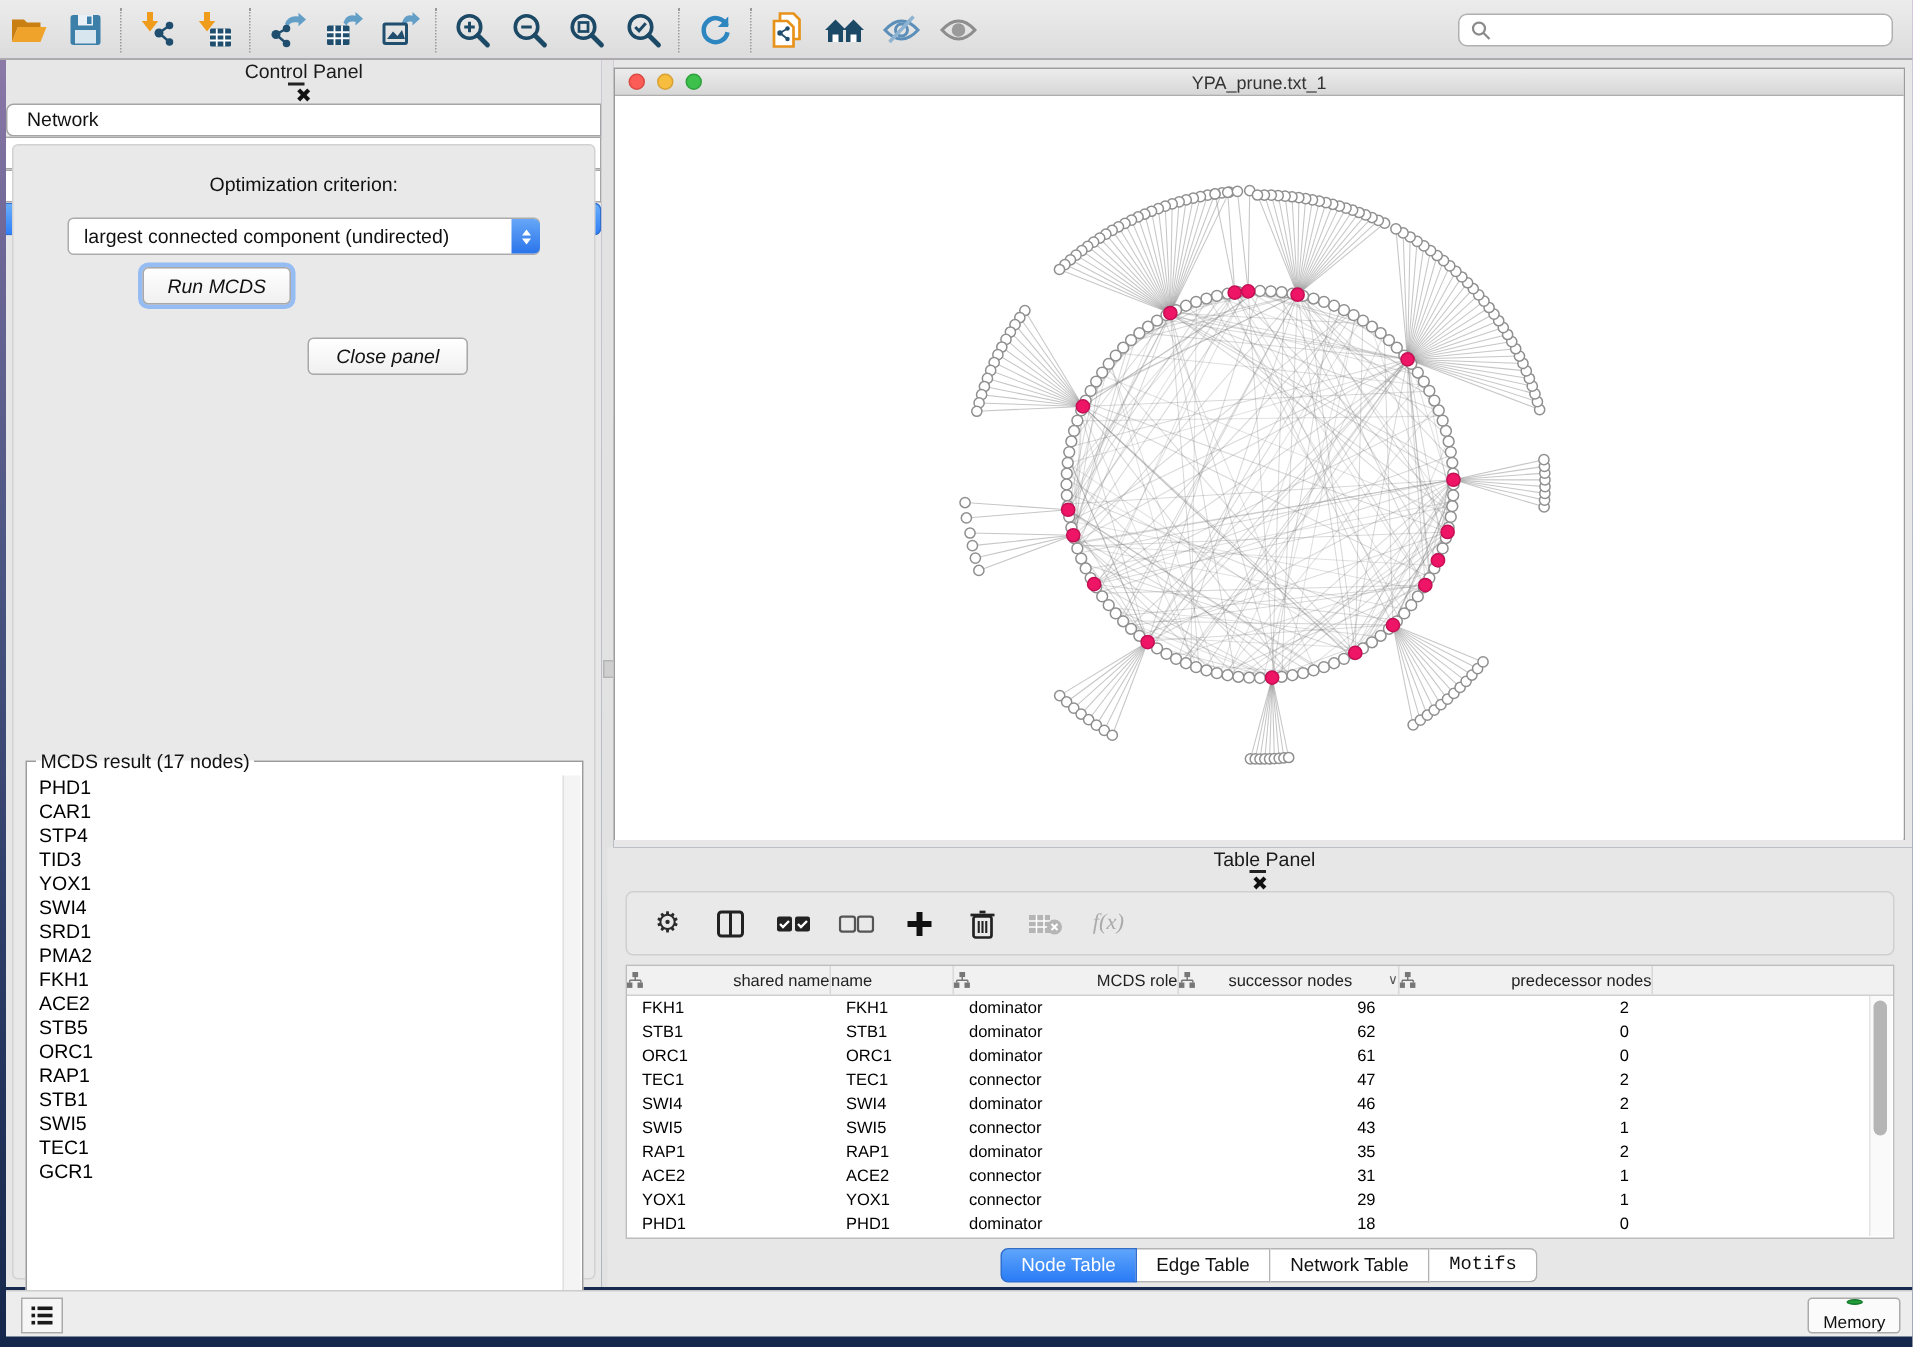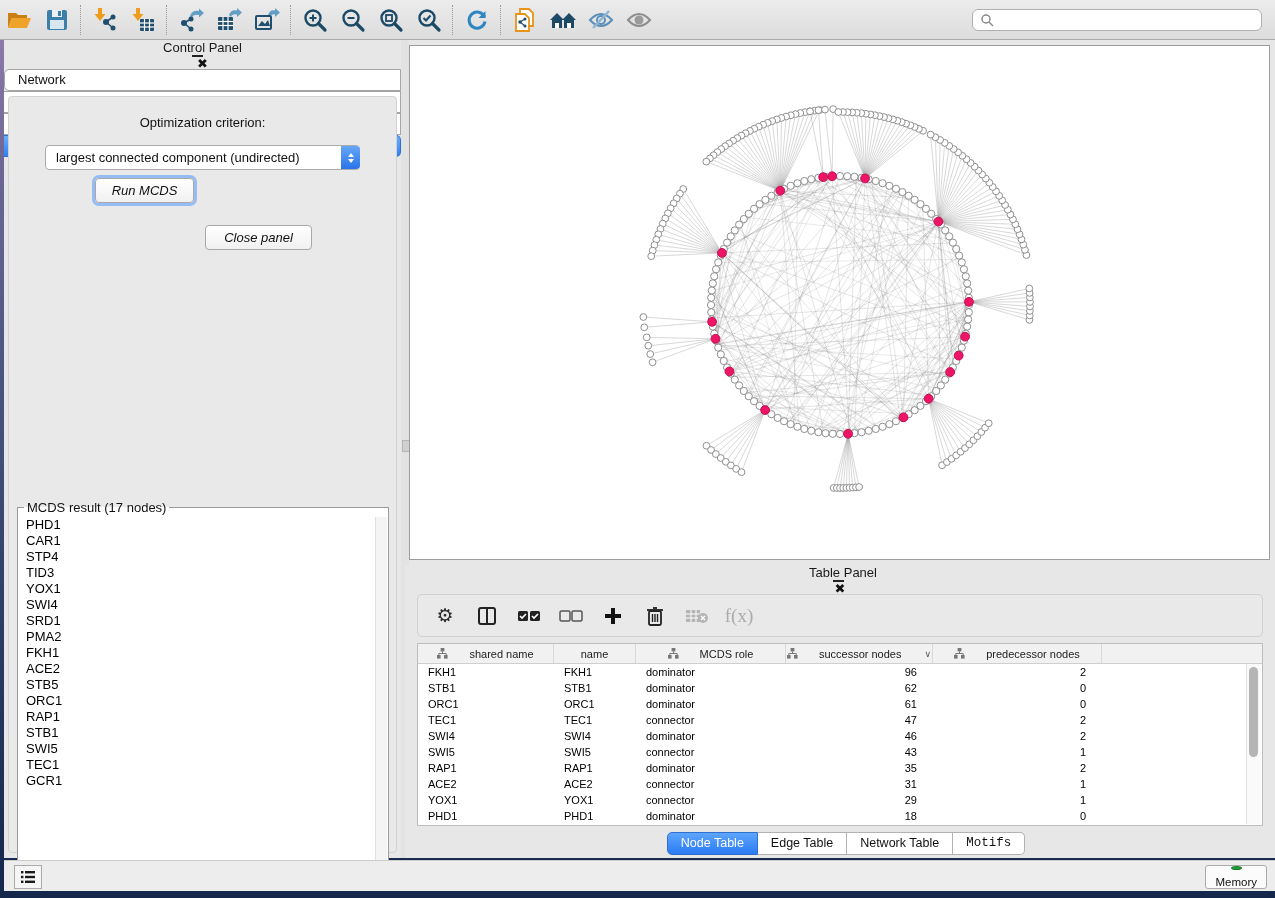--- a/index.html
+++ b/index.html
@@ -62,24 +62,24 @@
   .tl.red{left:9px;background:#fb5d56;border:1px solid #d94a43;box-sizing:border-box;}
   .tl.yellow{left:28px;background:#f7bd3e;border:1px solid #d8a133;box-sizing:border-box;}
   .tl.green{left:47px;background:#3dc04c;border:1px solid #2ea23c;box-sizing:border-box;}
   #net-canvas{position:relative;width:859px;height:496px;background:#fff;}
   
   #table-panel{position:absolute;left:405px;top:565px;width:870px;height:293px;background:#e7e7e7;}
   #tp-toolbar{position:absolute;left:12px;top:29px;width:846px;height:43px;background:#e9e9e9;
     border:1px solid #d0d0d0;border-radius:5px;display:flex;align-items:center;padding-left:14px;box-sizing:border-box;gap:16px;}
   .tpi{width:26px;height:26px;display:flex;align-items:center;justify-content:center;cursor:pointer;}
   .gear-glyph{font-size:19px;color:#2b2b2b;line-height:1;}
-  .fx-glyph{font-family:"Liberation Serif","DejaVu Serif",serif;font-size:19px;color:#ababab;}
+  .fx-glyph{font-family:"Liberation Serif","DejaVu Serif",serif;font-style:italic;font-size:15px;color:#ababab;}
   #tp-table{position:absolute;left:12px;top:78px;width:846px;height:183px;background:#fff;border:1px solid #bdbdbd;box-sizing:border-box;overflow:hidden;}
   .t-header{display:grid;grid-template-columns:136px 82px 150px 147px 169px 1fr;height:19px;background:#f1f1f1;border-bottom:1px solid #cfcfcf;}
-  .t-header .hcell{display:flex;align-items:center;justify-content:center;gap:21px;font-size:11px;color:#222;
+  .t-header .hcell{display:flex;align-items:center;justify-content:space-between;gap:5px;font-size:11px;color:#222;
     border-right:1px solid #d8d8d8;overflow:hidden;white-space:nowrap;cursor:pointer;}
   .t-header .hcell.last{border-right:none;}
   .hsort{font-size:9px;color:#555;margin-left:2px;}
   .t-row{display:grid;grid-template-columns:136px 82px 150px 147px 169px 1fr;height:16px;font-size:11px;color:#000;}
   .t-row .c{padding-left:10px;display:flex;align-items:center;overflow:hidden;white-space:nowrap;}
   .t-row .c.num{justify-content:flex-end;padding-right:16px;padding-left:0;}
   #tp-scroll{position:absolute;top:20px;right:1px;width:14px;bottom:1px;background:#fafafa;border-left:1px solid #e3e3e3;}
   #tp-thumb{position:absolute;top:3px;left:2px;width:9px;height:90px;border-radius:5px;background:#b5b5b5;}
   #tp-tabs{position:absolute;left:0;top:267px;width:100%;display:flex;justify-content:center;}
   .tp-tab{height:21px;line-height:21px;padding:0 13px;font-size:12.5px;background:#fff;border:1px solid #b2b2b2;border-left:none;color:#111;cursor:pointer;}
@@ -314,20 +314,26 @@
       </fieldset>
     </div>
   </div>
 
   <div id="v-divider">
       <div class="grip"></div>
     </div>
 
   <div id="net-backdrop">
     <div id="net-window" style="left:0;top:5px;">
+      <div id="net-titlebar">
+        <span class="tl red"></span>
+        <span class="tl yellow"></span>
+        <span class="tl green"></span>
+        <span class="title">YPA_prune.txt_1</span>
+      </div>
       <div id="net-canvas">
         <svg id="net-svg" width="859" height="496">
             <g>
               <line x1="370.2348114695379" y1="144.67973827917328" x2="558.6513029949688" y2="249.5214854699307" stroke="#787878" stroke-width="0.7" stroke-opacity="0.28"></line>
               <line x1="370.2348114695379" y1="144.67973827917328" x2="549.3478048429066" y2="210.0397969859245" stroke="#787878" stroke-width="0.7" stroke-opacity="0.28"></line>
               <line x1="370.2348114695379" y1="144.67973827917328" x2="557.6445162206641" y2="277.6514739040276" stroke="#787878" stroke-width="0.7" stroke-opacity="0.28"></line>
               <line x1="370.2348114695379" y1="144.67973827917328" x2="389.3888221190839" y2="381.4407294617465" stroke="#787878" stroke-width="0.7" stroke-opacity="0.28"></line>
               <line x1="370.2348114695379" y1="144.67973827917328" x2="302.1692980838098" y2="276.329502232151" stroke="#787878" stroke-width="0.7" stroke-opacity="0.28"></line>
               <line x1="370.2348114695379" y1="144.67973827917328" x2="323.0695057751781" y2="186.8413594582372" stroke="#787878" stroke-width="0.7" stroke-opacity="0.28"></line>
               <line x1="370.2348114695379" y1="144.67973827917328" x2="303.8925715647969" y2="231.83538158817368" stroke="#787878" stroke-width="0.7" stroke-opacity="0.28"></line>

